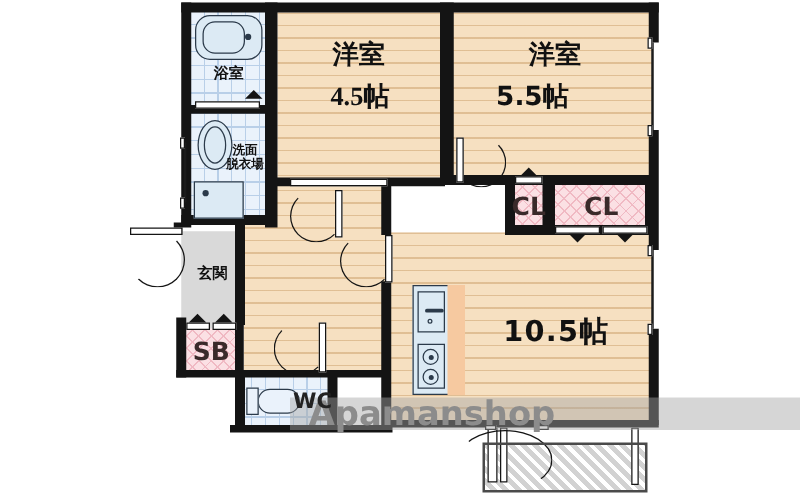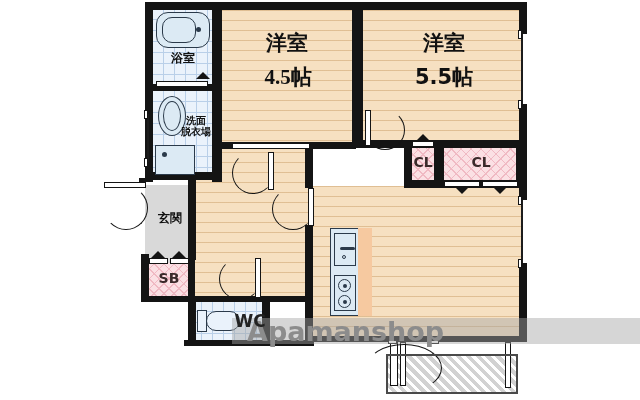--- a/index.html
+++ b/index.html
@@ -43,21 +43,21 @@
      background-image:repeating-linear-gradient(45deg,
         #ffffff 0 3px,#d2d2d2 3px 7px);}
 
   
   .lbl{position:absolute;color:#111;line-height:1.05;white-space:pre;
        text-align:center;letter-spacing:0px;}
   .lbl-room{font-size:21px;font-weight:600;}
   .lbl-area{font-size:21px;font-weight:600;}
   .lbl-sm{font-size:12px;font-weight:600;}
   .lbl-xs{font-size:10px;font-weight:600;}
-  .lbl-cl{font-size:14px;font-weight:600;color:#3a2a2a;}
+  .lbl-cl{font-size:20px;font-weight:600;color:#3a2a2a;}
   .lbl-ldk{font-size:23px;font-weight:700;letter-spacing:1px;}
 
   
   .leaf{position:absolute;background:#ffffff;border:1.5px solid #141414;box-sizing:border-box;}
   .arc{position:absolute;border:1.6px solid #141414;border-radius:50%;box-sizing:border-box;}
   .arc.tr{border-left-color:transparent;border-bottom-color:transparent;}
   .arc.bl{border-right-color:transparent;border-top-color:transparent;}
   .arc.br{border-left-color:transparent;border-top-color:transparent;}
 
   
@@ -236,22 +236,23 @@
   <div class="cap-h" style="left:388px;top:340px;"></div>
   <div class="cap-h" style="left:430px;top:340px;"></div>
 
   <div id="wm-band" style="left:232px;top:318px;width:430px;height:26px;"></div>
   <div id="watermark" style="left:247px;top:316px;">Apamanshop</div>
 
   <div class="lbl lbl-room" style="left:247px;top:32px;width:80px;">洋室</div>
   <div class="lbl lbl-area" style="left:242px;top:66px;width:92px;font-family:Liberation Serif, serif;">4.5帖</div>
 
   <div class="lbl lbl-room" style="left:404px;top:32px;width:80px;">洋室</div>
-  <div class="lbl lbl-area" style="left:398px;top:66px;width:92px;">5.5帖</div>
-
+  <div class="lbl lbl-area" style="left:380px;top:66px;width:92px;">5.5帖</div>
+
+  <div class="lbl lbl-ldk" style="left:380px;top:254px;width:130px;">10.5帖</div>
 
   <div class="lbl lbl-sm" style="left:158px;top:52px;width:50px;">浴室</div>
 
   <div class="lbl lbl-xs" style="left:176px;top:116px;width:40px;">洗面
 脱衣場</div>
 
   <div class="lbl lbl-sm" style="left:148px;top:212px;width:44px;">玄関</div>
 
   <div class="lbl lbl-sm" style="left:230px;top:313px;width:40px;font-size:17px;color:#222;">WC</div>
 

